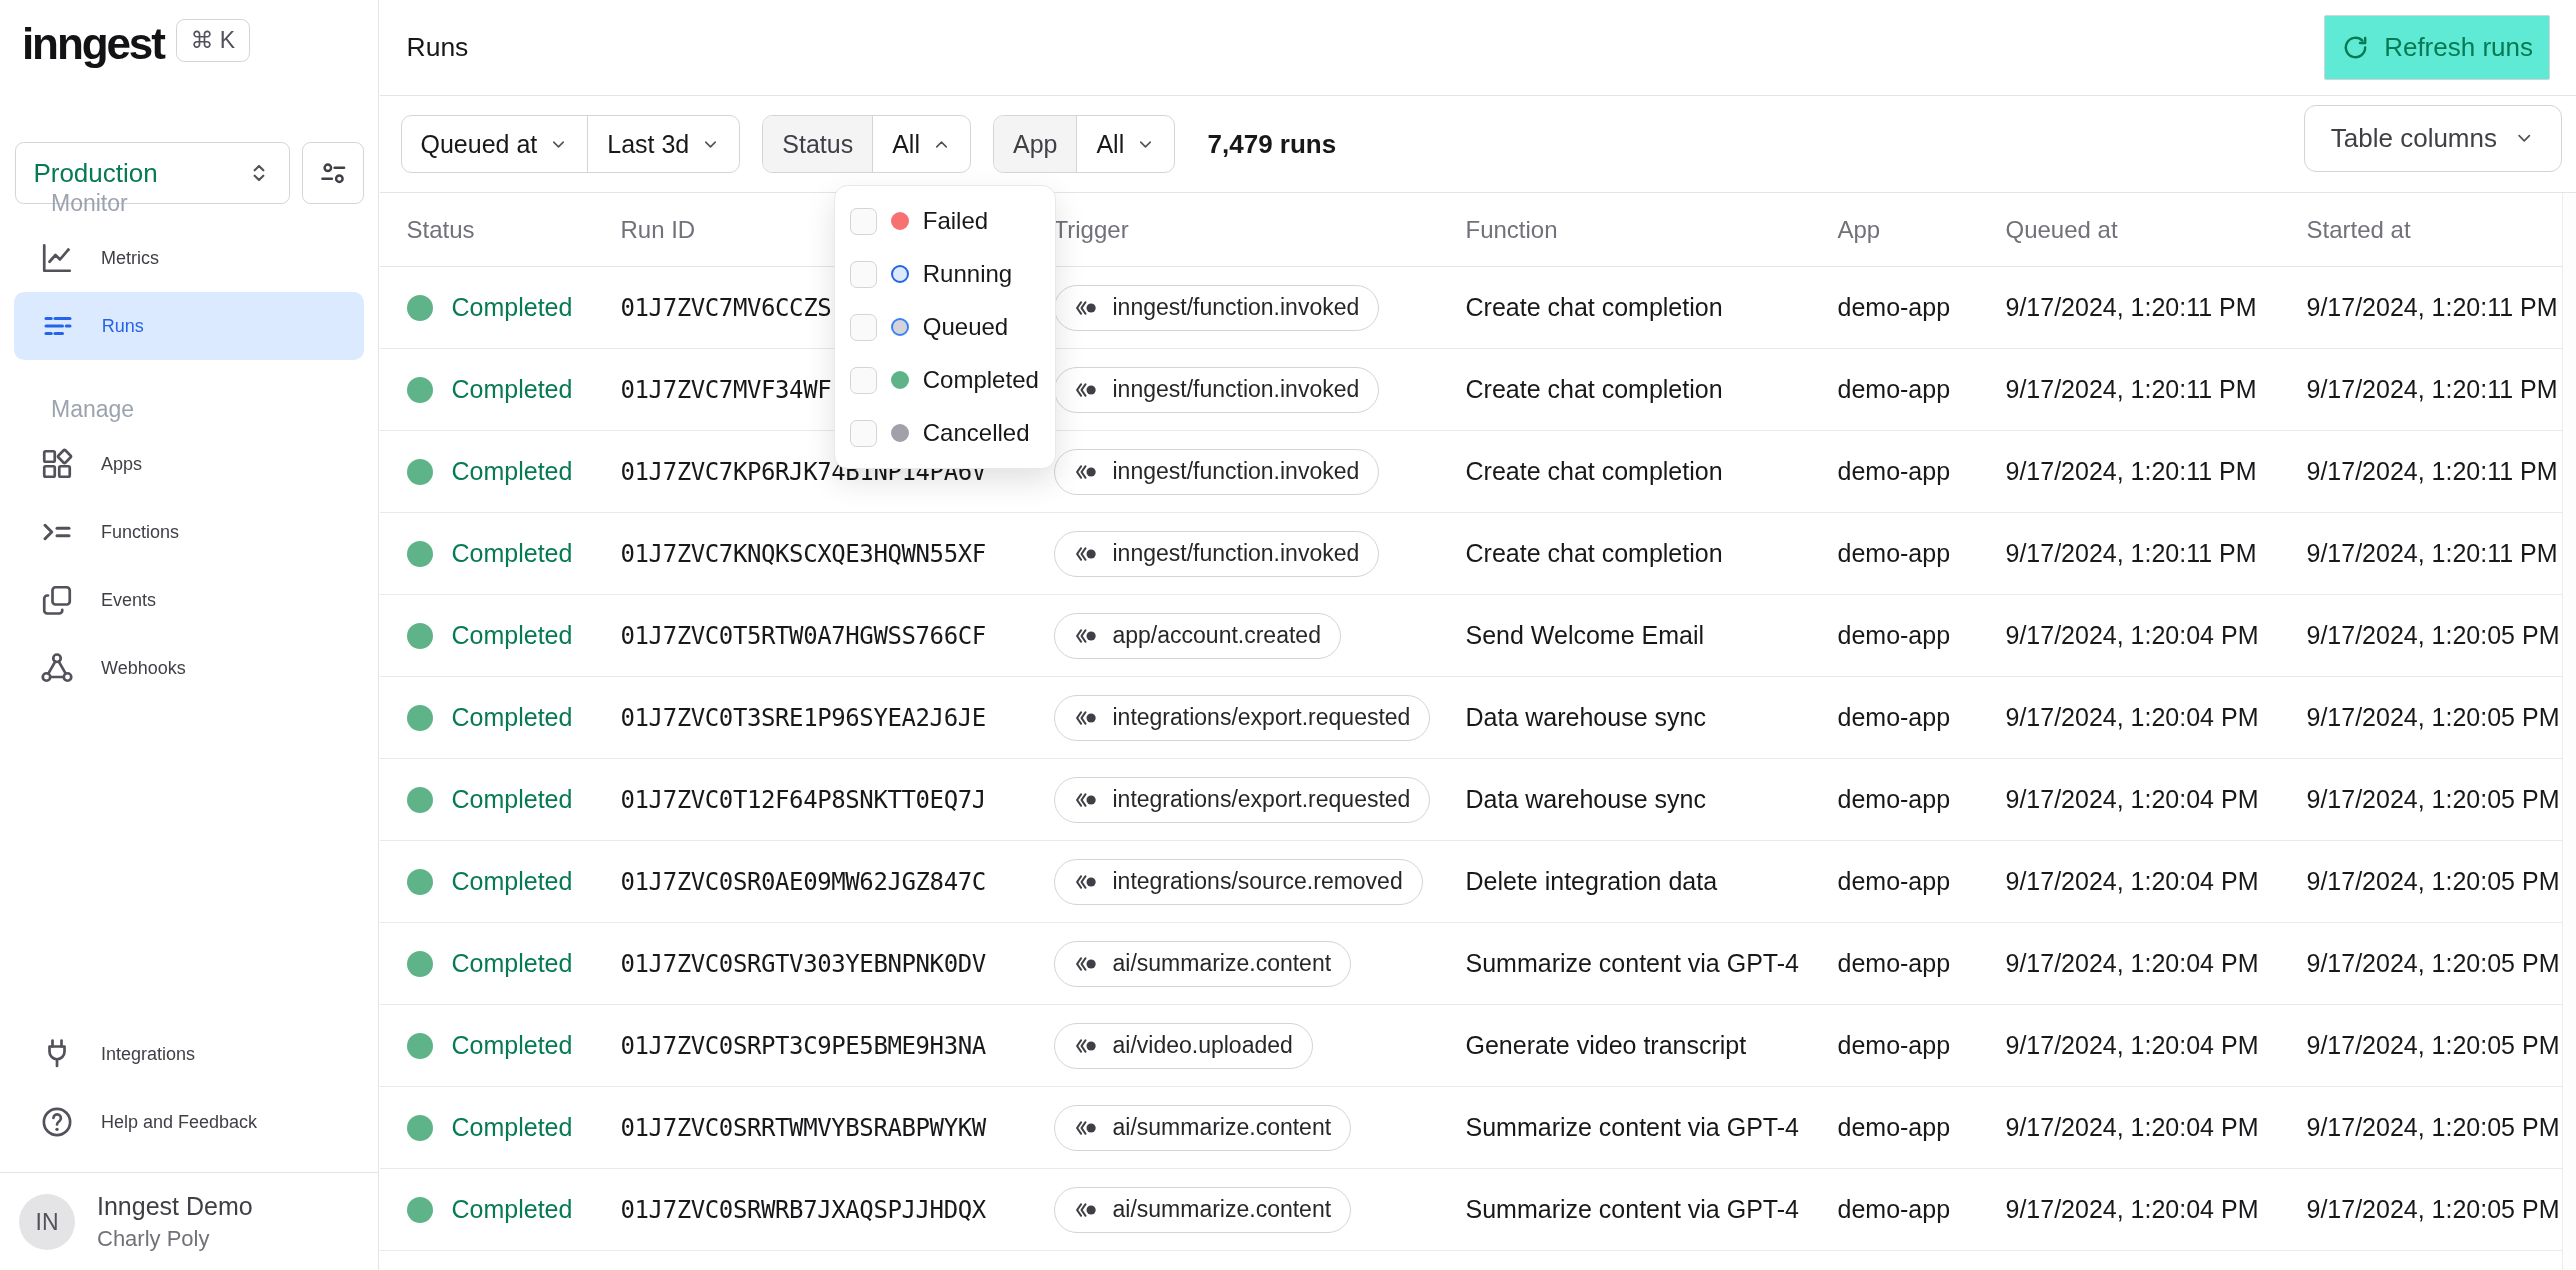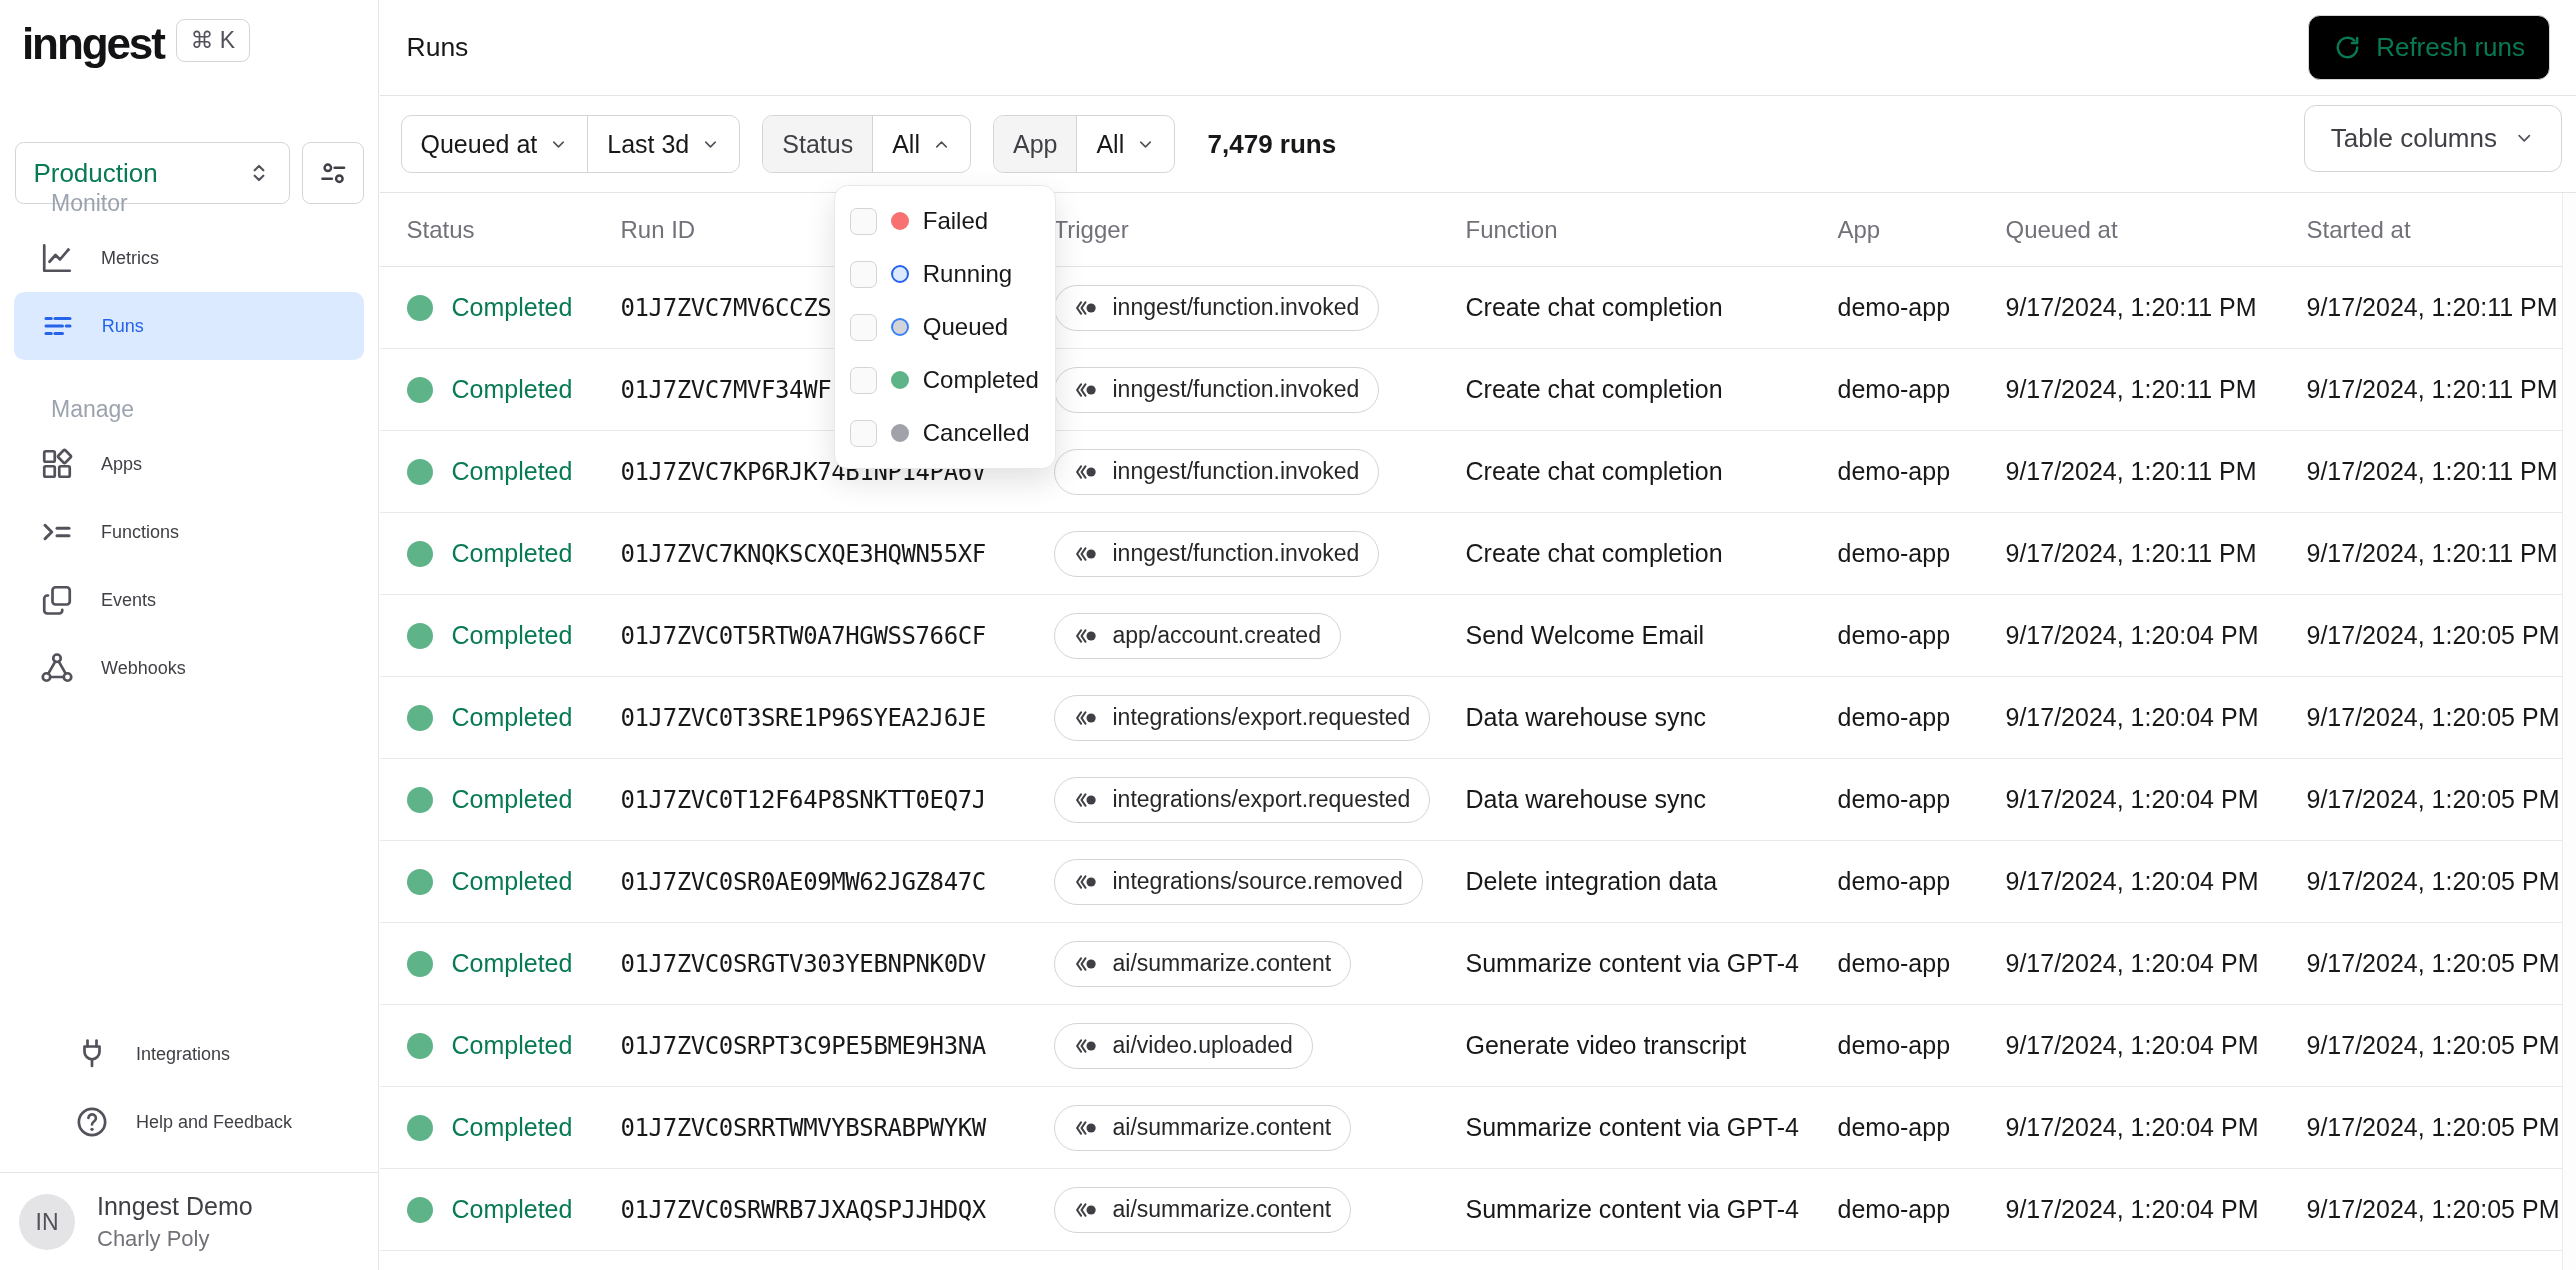--- a/index.html
+++ b/index.html
@@ -19,31 +19,31 @@
   .env-select { flex:1; height:62px; border:1.3px solid #d4d4d8; border-radius:8.6px; display:flex; align-items:center; justify-content:space-between; padding:0 17px; background:#fff; }
   .env-name { color:#077a52; font-size:26px; font-weight:500; }
   .icon-btn { width:62px; height:62px; border:1.3px solid #d4d4d8; border-radius:8.6px; display:flex; align-items:center; justify-content:center; color:#3f3f46; background:#fff; }
   .nav { position:absolute; top:183px; left:0; right:0; }
   .nav-label { height:41px; line-height:41px; padding-left:39px; color:#9ca3af; font-size:23px;margin-left:12px; }
   .nav-item { height:68px; display:flex; align-items:center; gap:26px; padding-left:39px; font-size:18px; color:#3f3f46; cursor:pointer; }
   .nav-item .ico { width:36px; height:36px; color:#52525b; flex:0 0 36px; }
   .nav-item.active { background:#dbeafe; border-radius:10.3px; margin:0 13.7px; padding-left:26px; color:#2563eb; }
   .nav-item.active .ico { color:#2563eb; }
   .nav-gap { height:29px; }
-  .side-footer { position:absolute; top:1020px; left:0; right:0;margin-left:35px; }
+  .side-footer { position:absolute; top:1020px; left:0; right:0; }
   .user-row { position:absolute; bottom:0; left:0; right:0; height:99px; border-top:1.3px solid #e4e4e7; display:flex; align-items:center; gap:22px; padding-left:19px; }
   .avatar { width:56px; height:56px; border-radius:50%; background:#e4e4e7; color:#52525b; font-size:23px; display:flex; align-items:center; justify-content:center; flex:0 0 56px; }
   .user-name { font-size:25px; color:#3f3f46; }
   .user-org { font-size:22px; color:#71717a; margin-top:4.3px; }
 
   
   .main { position:absolute; left:380px; top:0; right:0; bottom:0; }
   .main-header { height:96px; border-bottom:1.3px solid #e4e4e7; position:relative; display:flex; align-items:center; padding-left:26.5px; }
   .page-title { font-size:26.5px; font-weight:500; color:#18181b; }
-  .refresh-btn { position:absolute; right:26px; top:15.4px; height:65px; border:1.3px solid #d4d4d8; border-radius:12px; display:flex; align-items:center; gap:13.7px; padding:0 24px; color:#077a52; font-size:26px; font-weight:500; background:#000000; cursor:pointer; }
+  .refresh-btn { position:absolute; right:26px; top:15.4px; height:65px; border:1.3px solid #d4d4d8; border-radius:2px; display:flex; align-items:center; gap:13.7px; padding:0 16px; color:#077a52; font-size:26px; font-weight:500; background:#5eead4; cursor:pointer; }
 
   .filterbar { height:97px; border-bottom:1.3px solid #e4e4e7; position:relative; display:flex; align-items:center; padding-left:20.5px; gap:22px; }
   .fgroup { display:flex; height:58px; border:1.3px solid #d4d4d8; border-radius:10.3px; align-items:stretch; background:#fff; overflow:hidden; }
   .fseg { display:flex; align-items:center; gap:12px; padding:0 19px; font-size:25px; color:#18181b; cursor:pointer; }
   .fseg + .fseg { border-left:1.3px solid #d4d4d8; }
   .fseg.gray { background:#f4f4f5; color:#3f3f46; }
   .chev { color:#52525b; }
   .runs-count { font-size:26px; font-weight:600; margin-left:10.3px; color:#18181b; }
   .cols-btn { position:absolute; right:14.5px; top:8.6px; height:67px; border:1.3px solid #d4d4d8; border-radius:12px; display:flex; align-items:center; gap:17px; padding:0 26px; font-size:26px; color:#3f3f46; background:#fff; cursor:pointer; }
 

